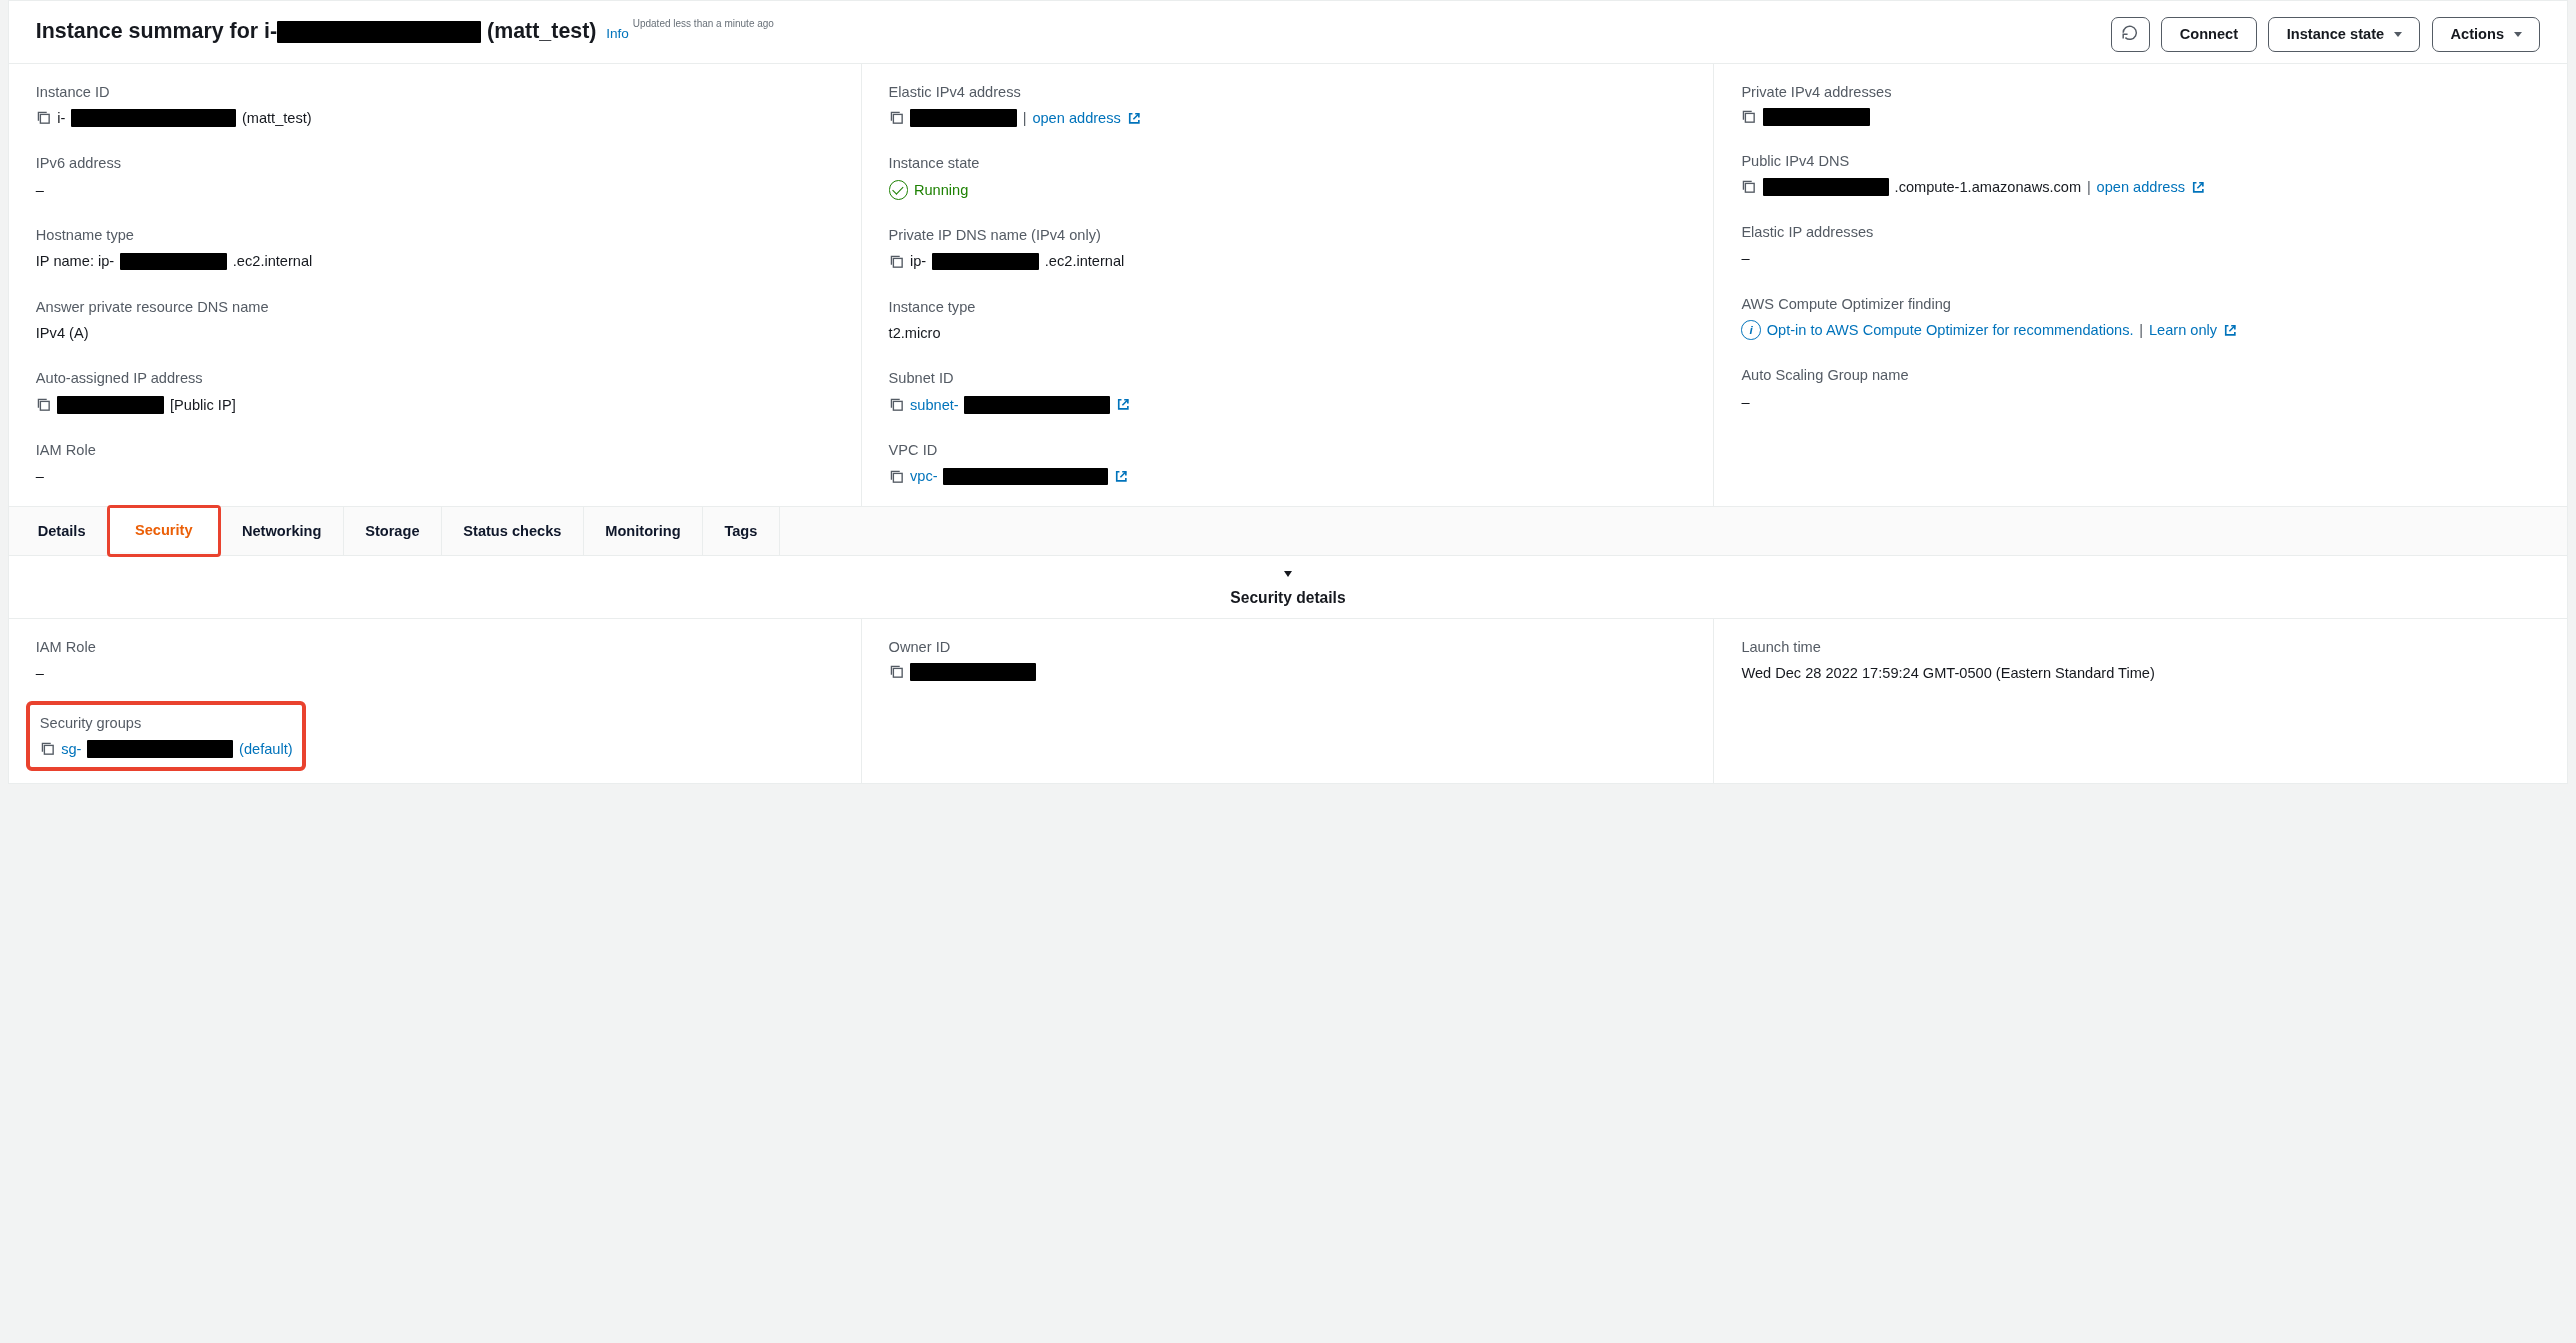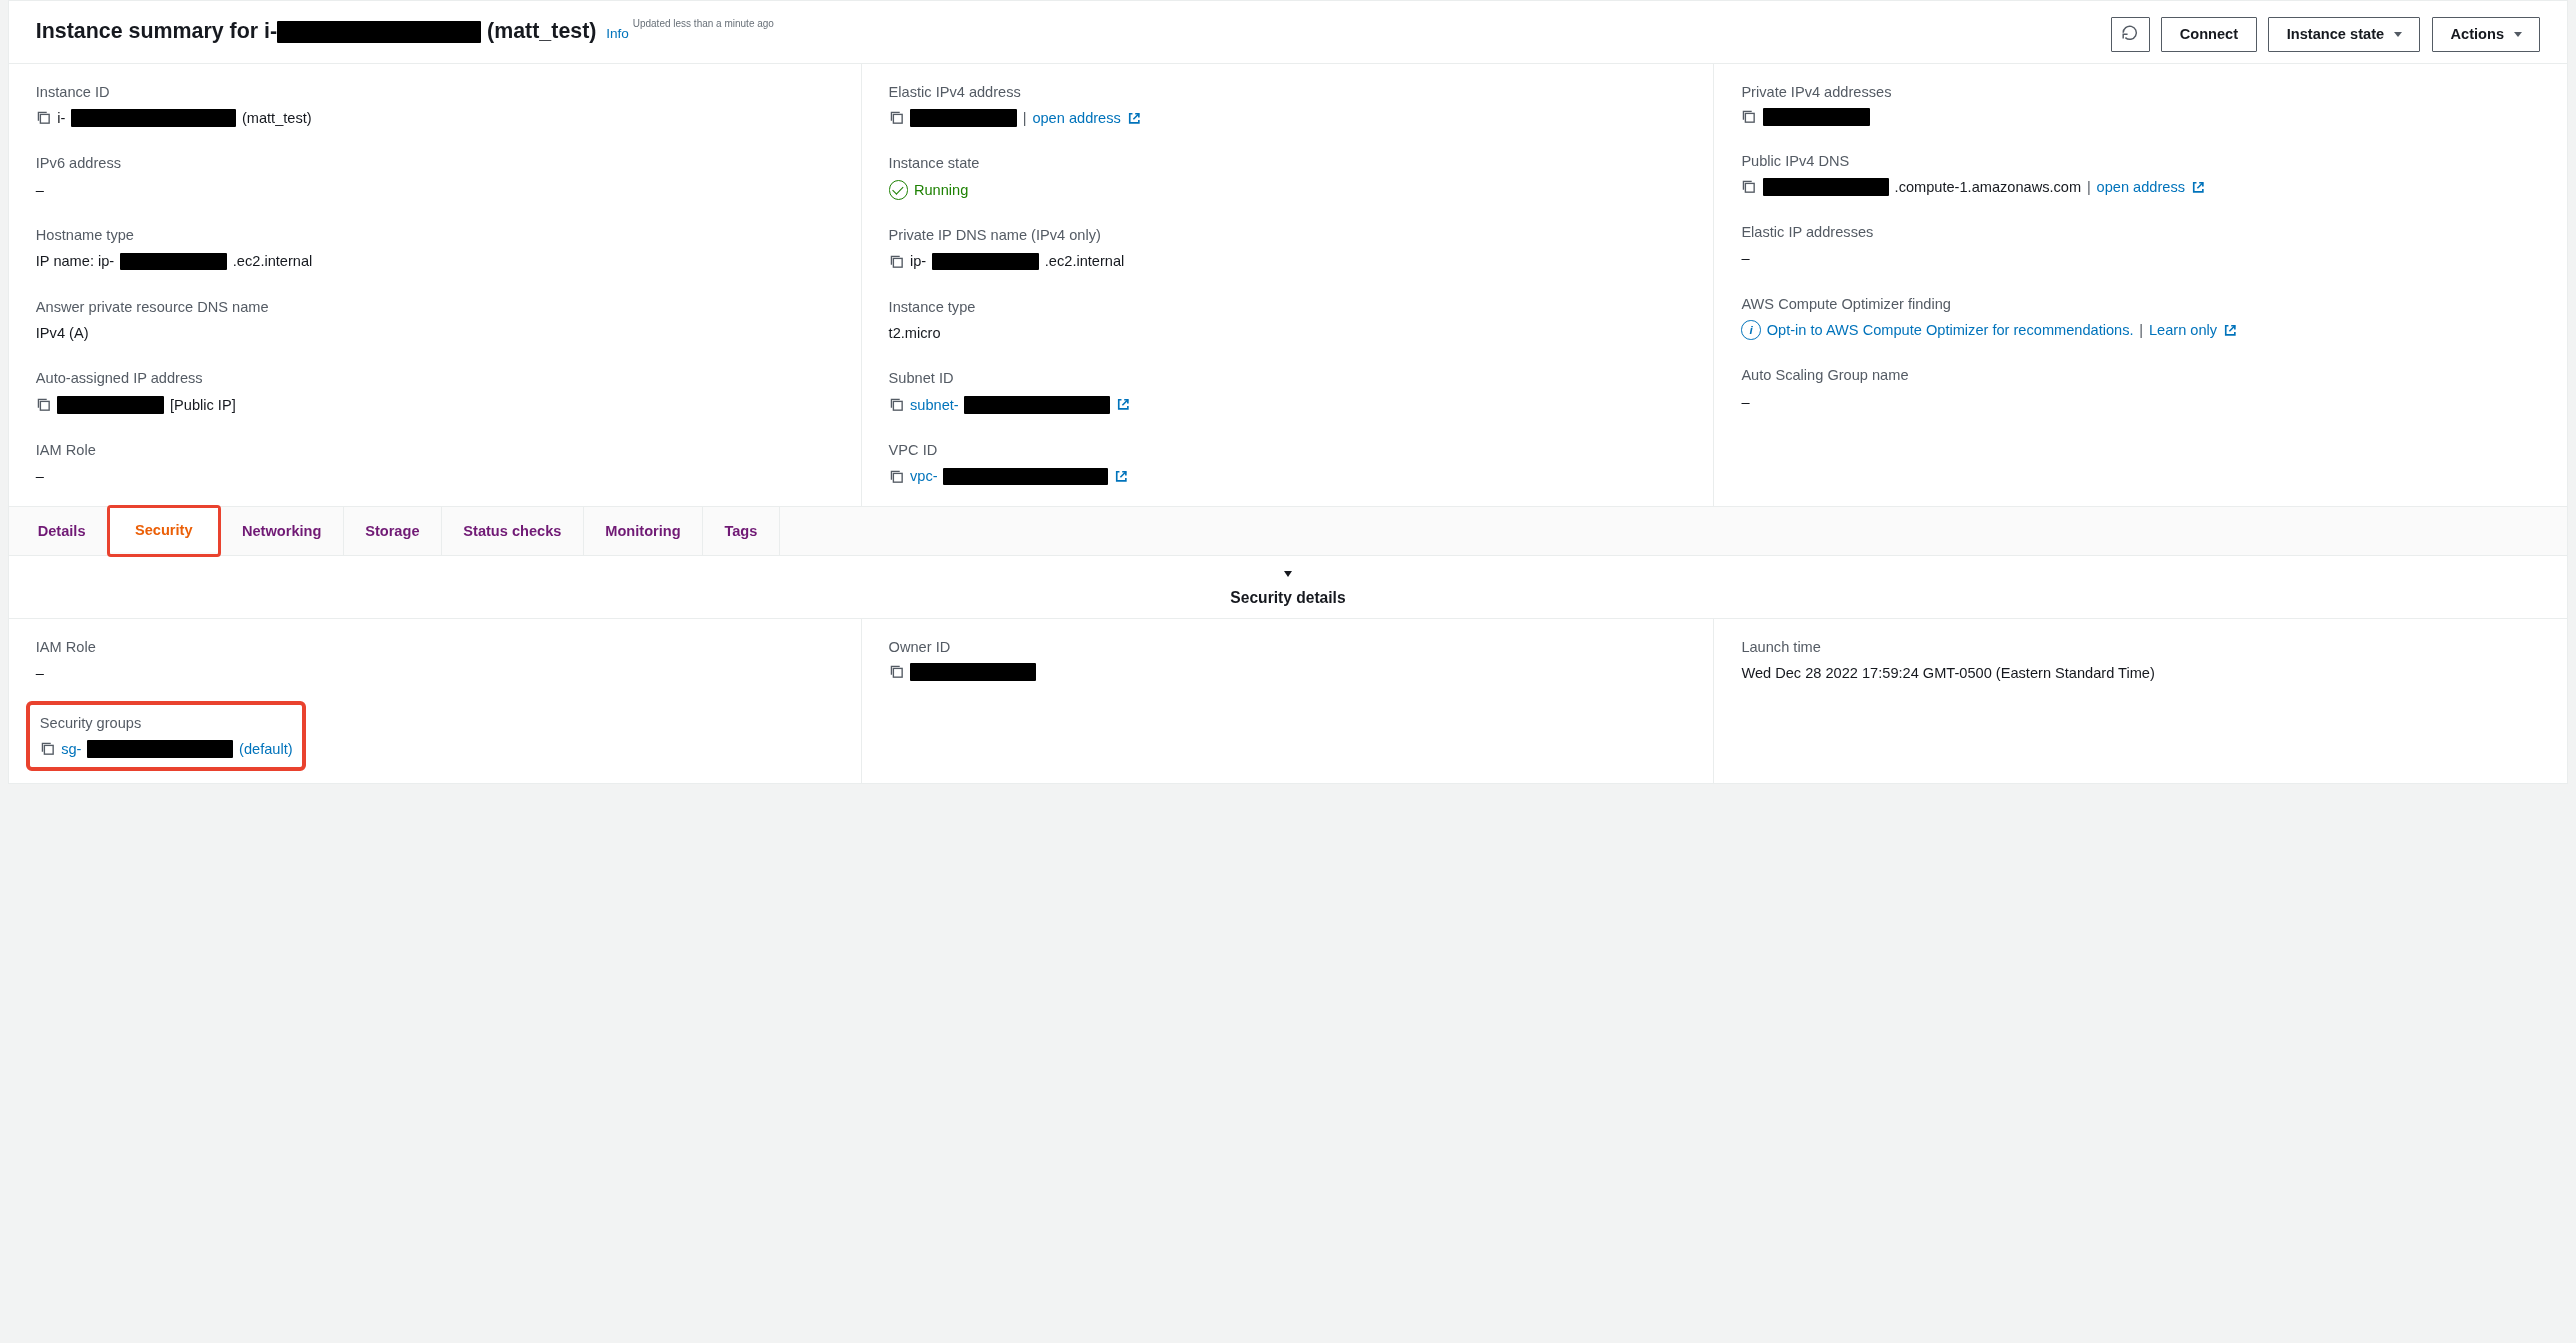--- a/index.html
+++ b/index.html
@@ -4,21 +4,21 @@
 <style>
   html,body{margin:0;padding:0;font-family:"Amazon Ember","Helvetica Neue",Arial,sans-serif;background:#f2f3f3;color:#16191f;font-size:13.6px;line-height:1.4;}
   .page{max-width:2576px;margin:0;padding:0 7.8px;}
   .panel{background:#fff;border:1px solid #eaeded;}
   .header-row{display:flex;justify-content:space-between;align-items:flex-start;padding:15.6px 27px 11.7px 27px;border-bottom:1px solid #eaeded;}
   .title-block{display:flex;flex-direction:row;gap:3.9px;}
   .title-line{display:flex;align-items:baseline;gap:9.7px;font-size:21.4px;font-weight:700;}
   .title-line .info{color:#0073bb;font-size:13.6px;font-weight:400;cursor:pointer;}
   .subtitle{color:#687078;font-size:10px;}
   .actions{display:flex;gap:11.7px;align-items:center;}
-  button.btn{background:#fff;border:1px solid #545b64;color:#16191f;font-size:14.6px;font-weight:700;padding:5.8px 17.5px;height:35px;border-radius:1px;cursor:pointer;display:inline-flex;align-items:center;gap:9.7px;}
+  button.btn{background:#fff;border:1px solid #545b64;color:#16191f;font-size:14.6px;font-weight:700;padding:5.8px 17.5px;height:35px;border-radius:7px;cursor:pointer;display:inline-flex;align-items:center;gap:9.7px;}
   button.icon-btn{width:39px;justify-content:center;padding:0;}
   .caret{width:0;height:0;border-left:4.9px solid transparent;border-right:4.9px solid transparent;border-top:5.8px solid #545b64;display:inline-block;}
   .refresh-svg{width:17.5px;height:17.5px;}
   .grid3{display:grid;grid-template-columns:1fr 1fr 1fr;}
   .field-col{padding:17.5px 27px 9.7px 27px;border-right:1px solid #eaeded;}
   .field-col:last-child{border-right:none;}
   .field{margin-bottom:25px;}
   .field:last-child{margin-bottom:9.7px;}
   .flabel{color:#545b64;font-size:14.6px;margin-bottom:5.8px;}
   .fval{color:#16191f;font-size:14.6px;display:flex;align-items:center;flex-wrap:wrap;gap:5.8px;}
@@ -31,21 +31,21 @@
   .redact.w150{width:146px;}
   .redact.w170{width:165px;}
   .link{color:#0073bb;cursor:pointer;}
   .ext{width:14.6px;height:14.6px;color:#0073bb;display:inline-flex;}
   .ext svg{width:14.6px;height:14.6px;}
   .status-run{color:#1d8102;font-weight:400;display:inline-flex;align-items:center;gap:5.8px;}
   .status-run .check{width:17.5px;height:17.5px;border:1.9px solid #1d8102;border-radius:50%;display:inline-flex;align-items:center;justify-content:center;}
   .status-run .check::after{content:"";width:4.9px;height:8.7px;border-right:1.9px solid #1d8102;border-bottom:1.9px solid #1d8102;transform:rotate(45deg);margin-top:-1.9px;}
   .info-circ{width:17.5px;height:17.5px;border:1.9px solid #0073bb;border-radius:50%;display:inline-flex;align-items:center;justify-content:center;color:#0073bb;font-weight:700;font-style:italic;font-size:11.7px;}
   .tabs{display:flex;align-items:stretch;border-top:1px solid #eaeded;border-bottom:1px solid #eaeded;background:#fafafa;padding:0 27px;}
-  .tab{padding:13.6px 21.4px;color:#701a75;font-weight:700;font-size:14.6px;cursor:pointer;border-right:1px solid #eaeded;}
+  .tab{padding:13.6px 21.4px;color:#0f172a;font-weight:700;font-size:14.6px;cursor:pointer;border-right:1px solid #eaeded;}
   .tab:first-child{padding-left:1.9px;border-right:none;}
   .tab.active{color:#eb5f07;background:#fff;}
   .tab-hl{border:3.9px solid #e9422e;border-radius:3.9px;padding:0;margin:-1.9px 0;}
   .tab-hl .tab{border-right:none;padding:11.7px 25px;}
   .sec-hdr{display:flex;align-items:center;gap:9.7px;padding:15.6px 27px 9.7px 27px;font-weight:700;font-size:15.6px;flex-direction:column;}
   .sec-hdr .tri{width:0;height:0;border-left:4.9px solid transparent;border-right:4.9px solid transparent;border-top:6.8px solid #16191f;}
   .sg-hl{border:4.9px solid #e9422e;border-radius:5.8px;padding:7.8px 9.7px;margin:-7.8px -9.7px;display:inline-block;}
   .pipe{color:#545b64;}
   .title-redact{display:inline-block;background:#000;height:21.4px;width:204px;vertical-align:middle;border-radius:1px;}
 </style>

